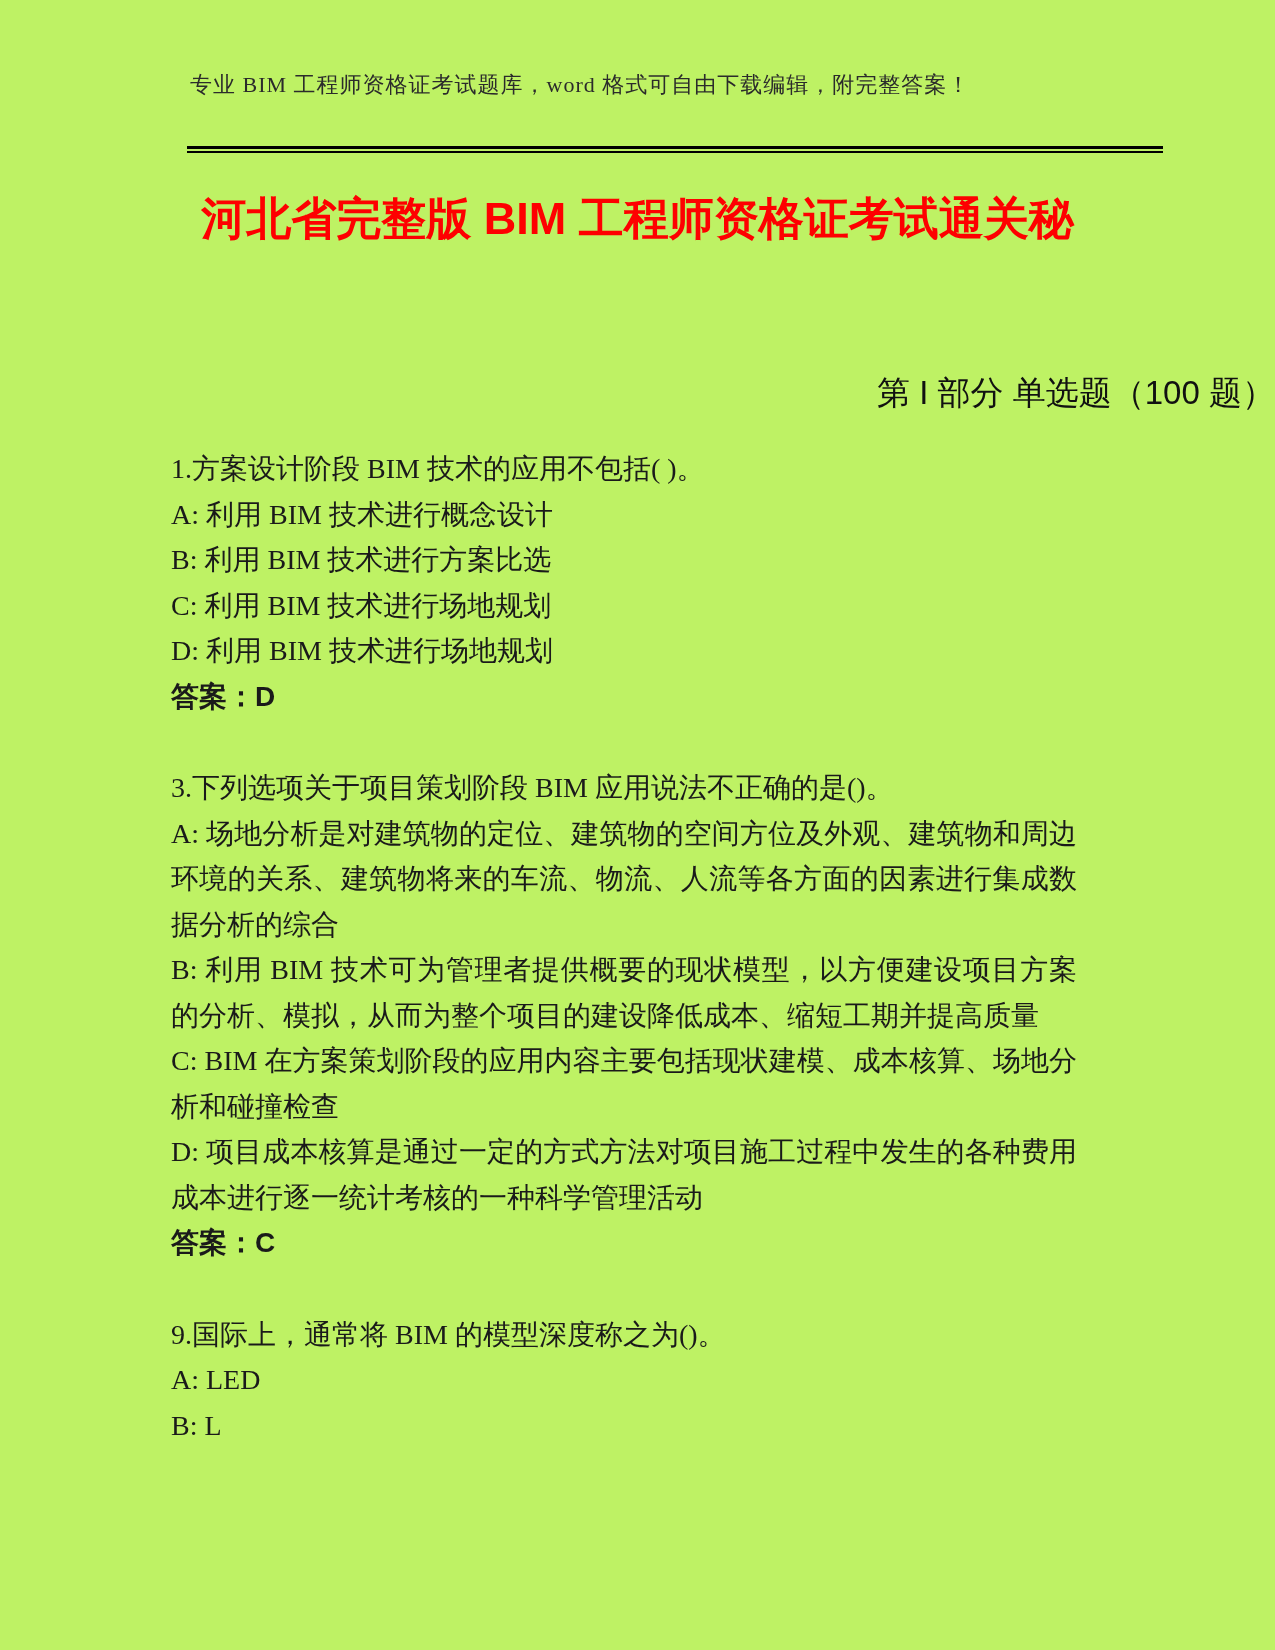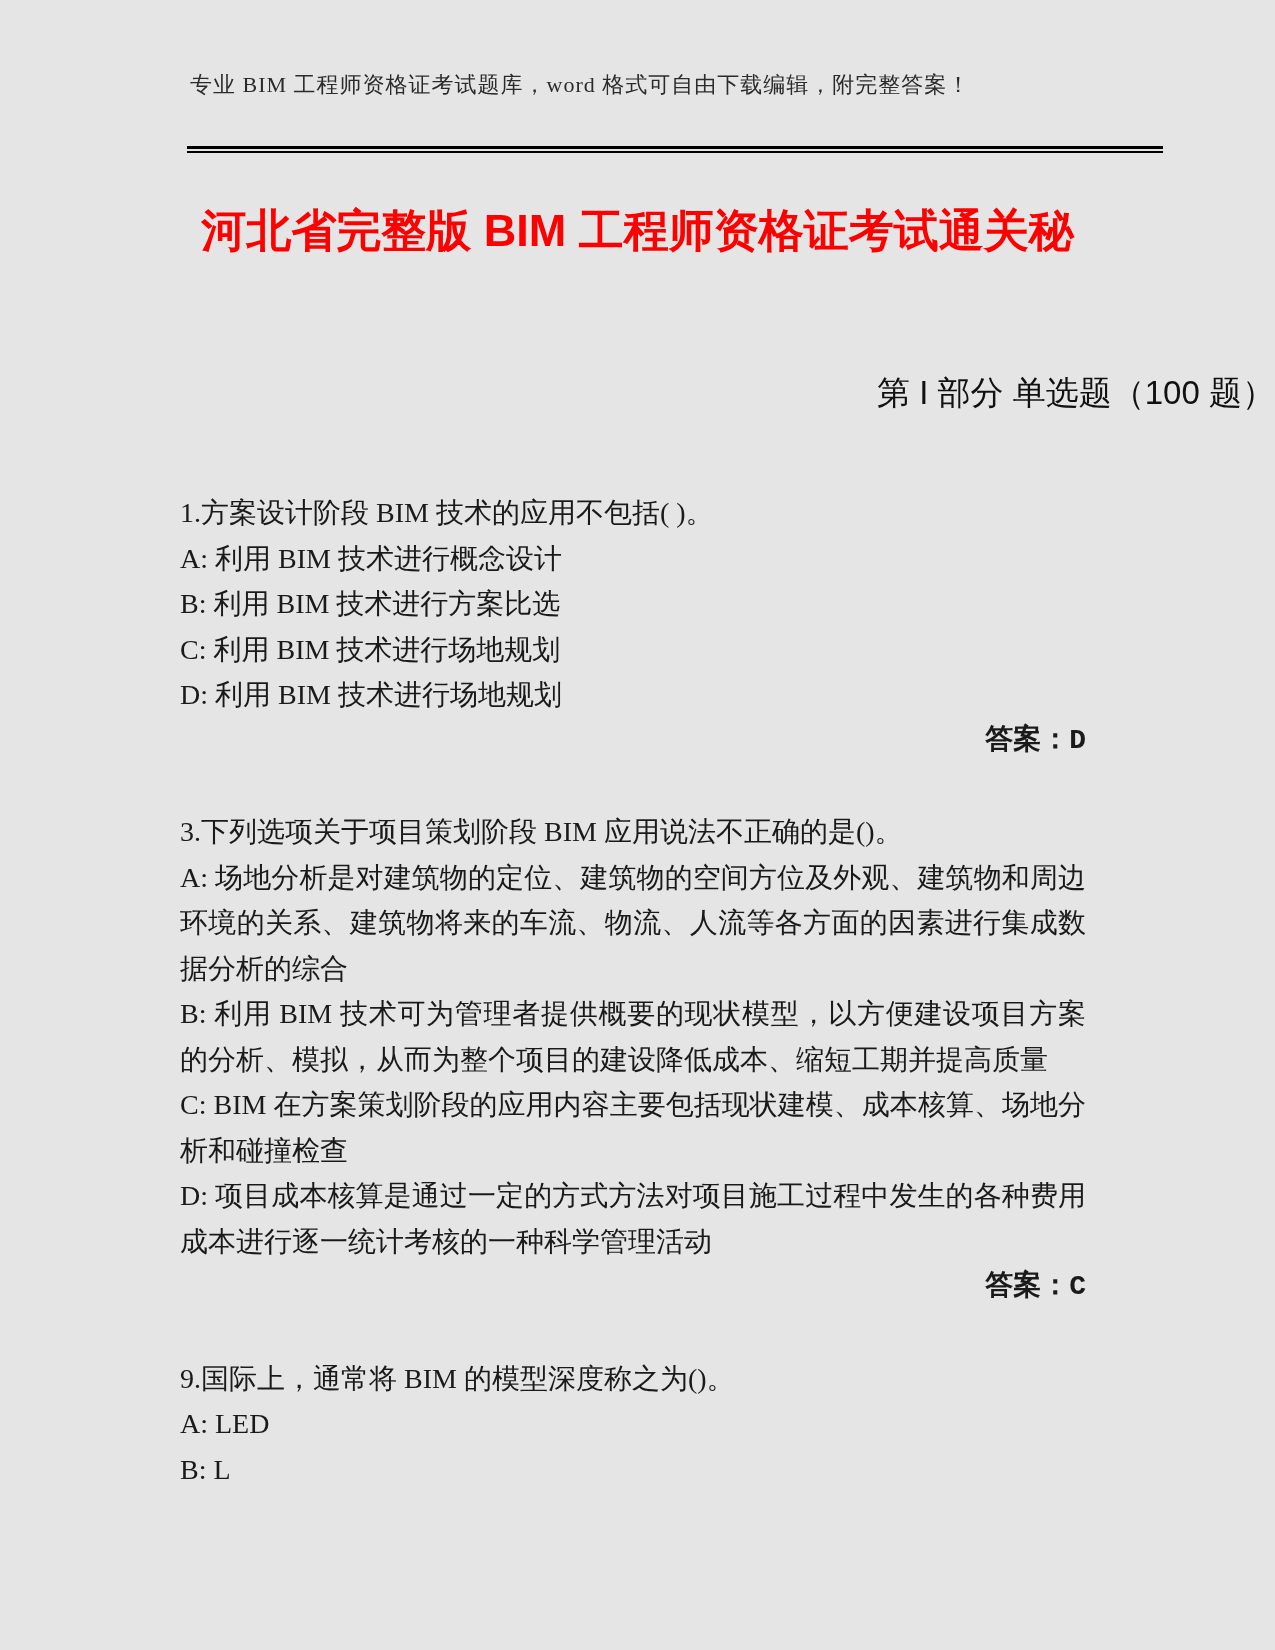--- a/index.html
+++ b/index.html
@@ -1,20 +1,20 @@
 <!DOCTYPE html>
 <html><head>
 <meta charset="utf-8">
 <style>
   html,body{margin:0;padding:0;background:#ffffff;}
   .page{
     position:relative;
     width:1275px;
     height:1650px;
-    background:#e5e5e5;
+    background:#bef264;
     color:#1a1a1a;
     font-family:"Liberation Serif","DejaVu Serif",serif;
     overflow:hidden;
   }
   .header-note{
     position:absolute;
     top:70px;
     left:190px;
     width:980px;
     font-size:22px;
@@ -26,21 +26,21 @@
     position:absolute;
     top:146px;
     left:187px;
     width:976px;
     height:2px;
     border-top:3px solid #000;
     border-bottom:2px solid #000;
   }
   .doc-title{
     position:absolute;
-    top:202px;
+    top:190px;
     left:60px;
     width:1155px;
     text-align:center;
     font-family:"Liberation Sans","DejaVu Sans",sans-serif;
     font-weight:bold;
     font-size:45px;
     line-height:58px;
     color:#fe0000;
   }
   .section-heading{
@@ -51,33 +51,32 @@
     text-align:right;
     font-family:"Liberation Sans","DejaVu Sans",sans-serif;
     font-weight:500;
     font-size:33px;
     line-height:42px;
     color:#111111;
   }
   .questions{
     position:absolute;
     top:446px;
-    left:180px;
+    left:171px;
     width:906px;
     font-size:28px;
     line-height:45.5px;
     text-align:justify;
-    margin-top:44px;
   }
   .question{margin:0 0 46px 0;}
   .question p{margin:0;}
   .answer{
-    font-family:Liberation Mono, monospace;
+    font-family:Liberation Sans, sans-serif;
     font-weight:bold;
-    text-align:right;
+    text-align:left;
   }
 </style>
 </head>
 <body>
 
 <div class="page">
 
   <div class="header-note">专业 BIM 工程师资格证考试题库，word 格式可自由下载编辑，附完整答案！</div>
 
   <div class="header-divider"></div>

